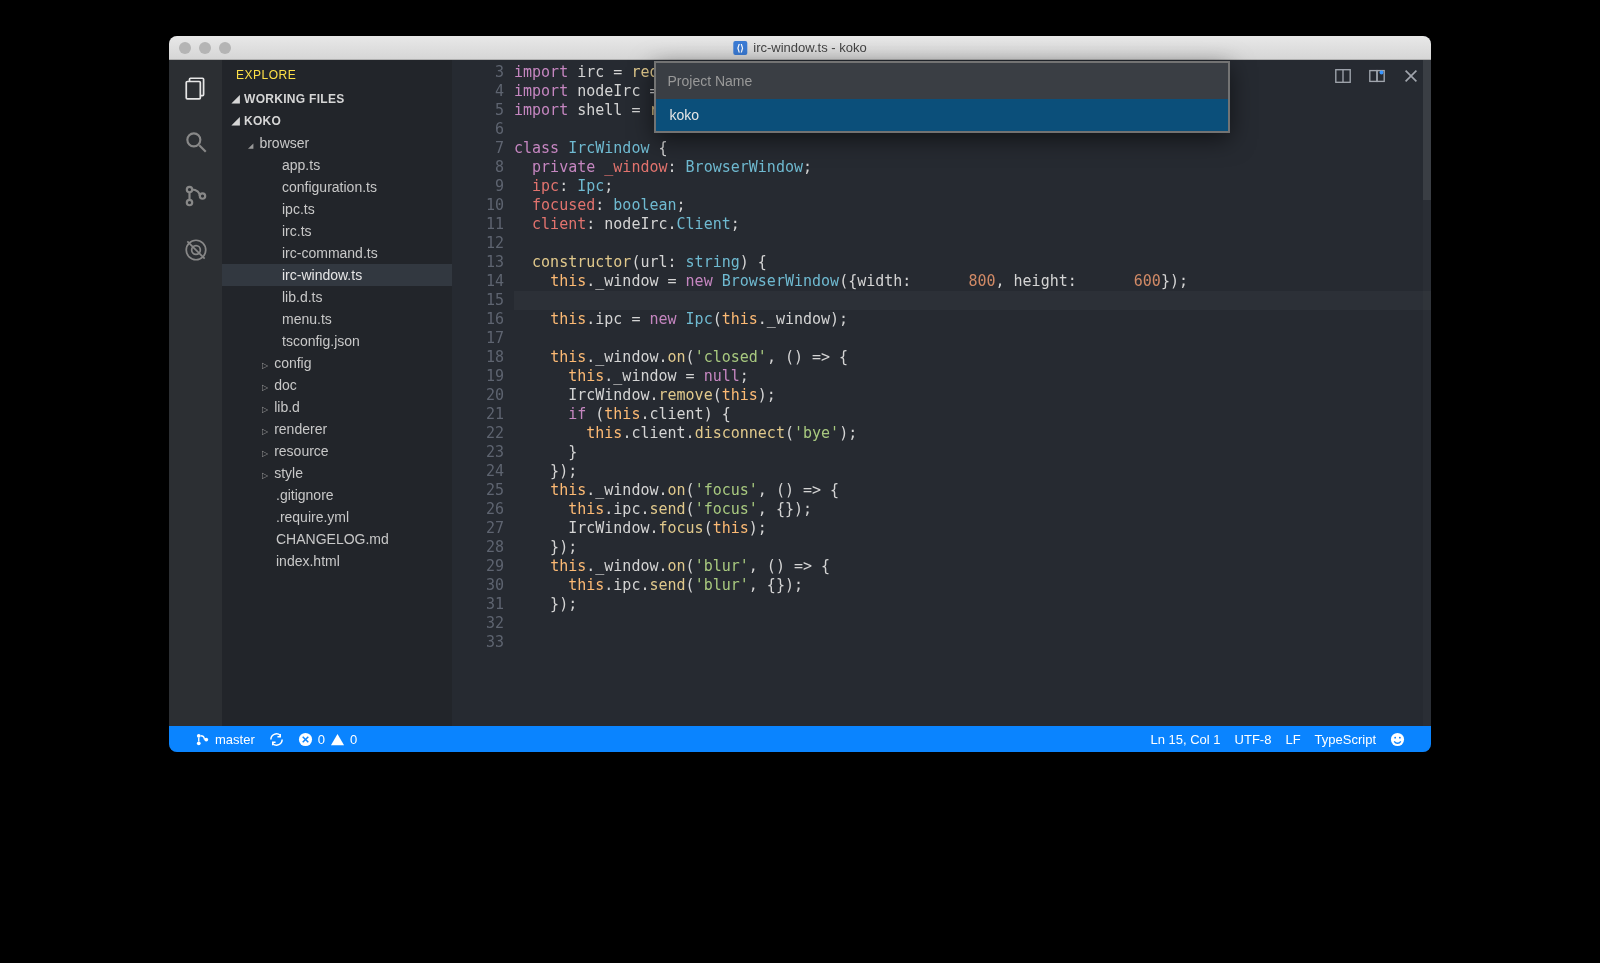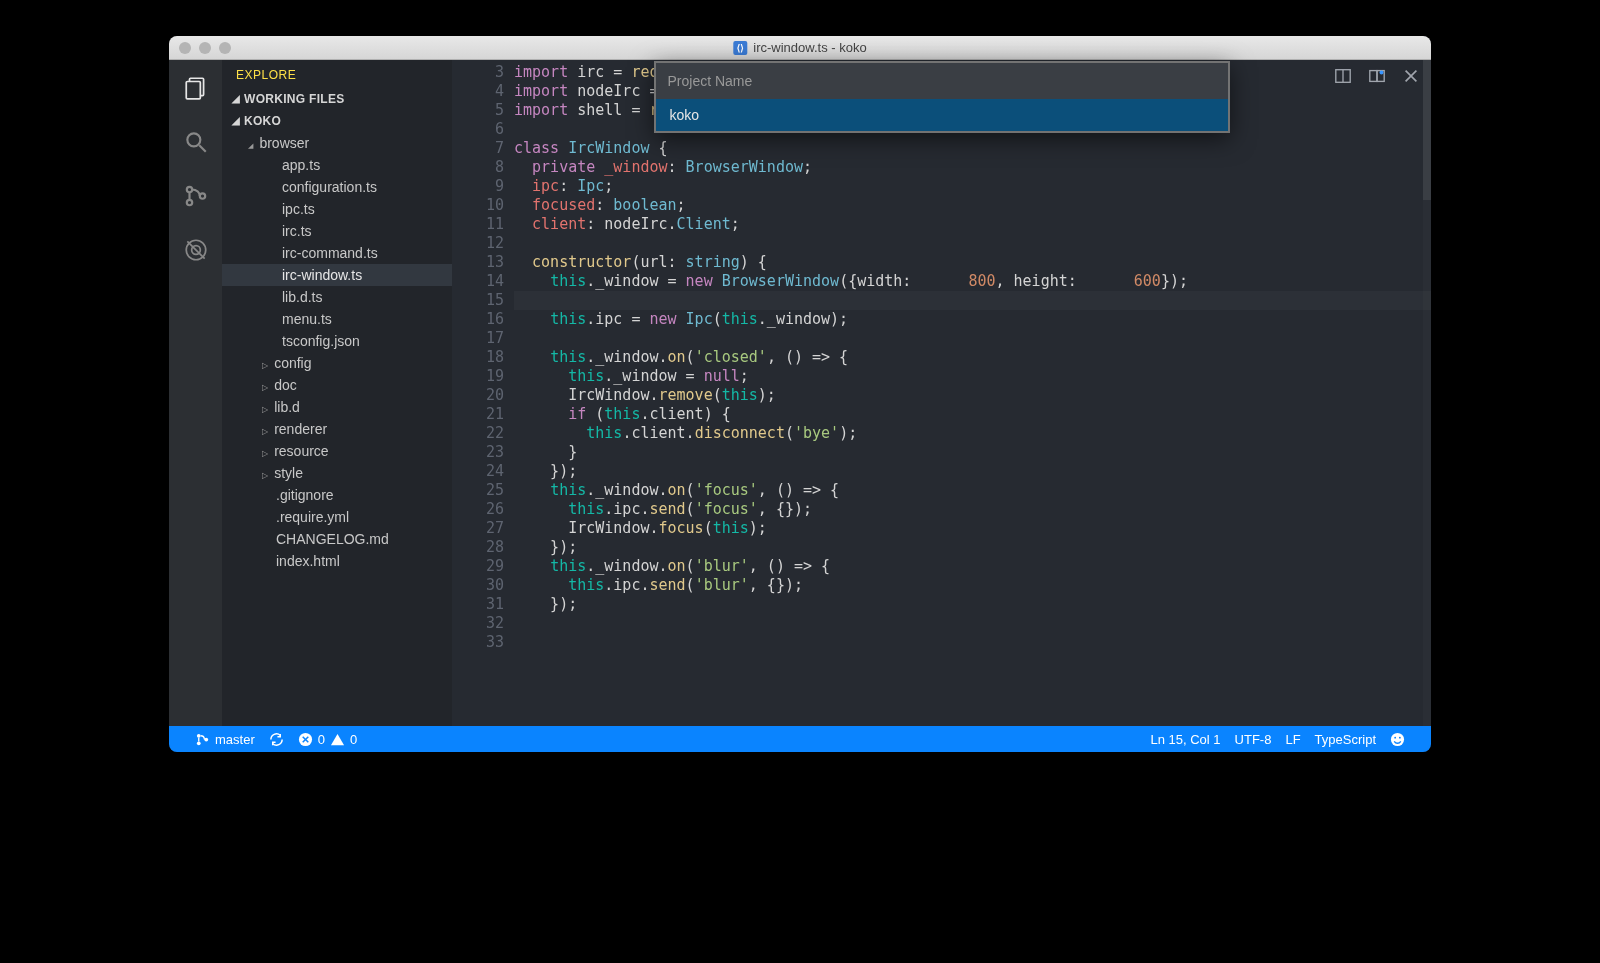--- a/index.html
+++ b/index.html
@@ -71,21 +71,21 @@
 .tree-row.active { background: #323840; color: #e6e6e6; }
 .tree-row.expanded::before { content:"◢"; font-size:7px; margin-right:6px; color:#999; display:inline-block; }
 .tree-row.collapsed::before { content:"▷"; font-size:8px; margin-right:6px; color:#999; display:inline-block; }
 .editor-area { flex:1; position:relative; background: #262a31; display:flex; flex-direction:column; min-width:0; }
 .editor-body { flex:1; display:flex; font-family: Menlo, Consolas, monospace; font-size: 15px; line-height: 19px; overflow:hidden; position:relative; }
 .gutter { width: 62px; text-align:right; color:#5e6470; padding-right:10px; padding-top:3px; user-select:none; }
 .gutter .ln { height:19px; }
 .code { flex:1; padding-top:3px; color:#c8cdd6; position:relative; }
 .code .line { height:19px; white-space:pre; }
 .line.current { background: rgba(255,255,255,0.03); }
-.tok-kw{color:#c586c0;} .tok-storage{color:#c586c0;} .tok-id{color:#d4d4d4;} .tok-str{color:#a8c97f;} .tok-type{color:#6fbad1;} .tok-fn{color:#e1c98c;} .tok-num{color:#d18a66;margin-left:48px;} .tok-this{color:#14b8a6;} .tok-prop{color:#e2736e;}
+.tok-kw{color:#c586c0;} .tok-storage{color:#c586c0;} .tok-id{color:#d4d4d4;} .tok-str{color:#a8c97f;} .tok-type{color:#6fbad1;} .tok-fn{color:#e1c98c;} .tok-num{color:#d18a66;margin-left:48px;} .tok-this{color:#fdba74;} .tok-prop{color:#e2736e;}
 .quick-input {
   position:absolute; top:1px; left:50%; transform:translateX(-50%);
   width: 576px; z-index:10;
   background:#1e2126; border:2px solid #737373; box-shadow: 0 6px 24px rgba(0,0,0,0.55);
 }
 .quick-input input{
   width:100%; background:#3a3e44; border:none; outline:none; color:#ccc; font-size:14px;
   padding:8px 12px; height:36px;
 }
 .quick-input input::placeholder{color:#999;}

